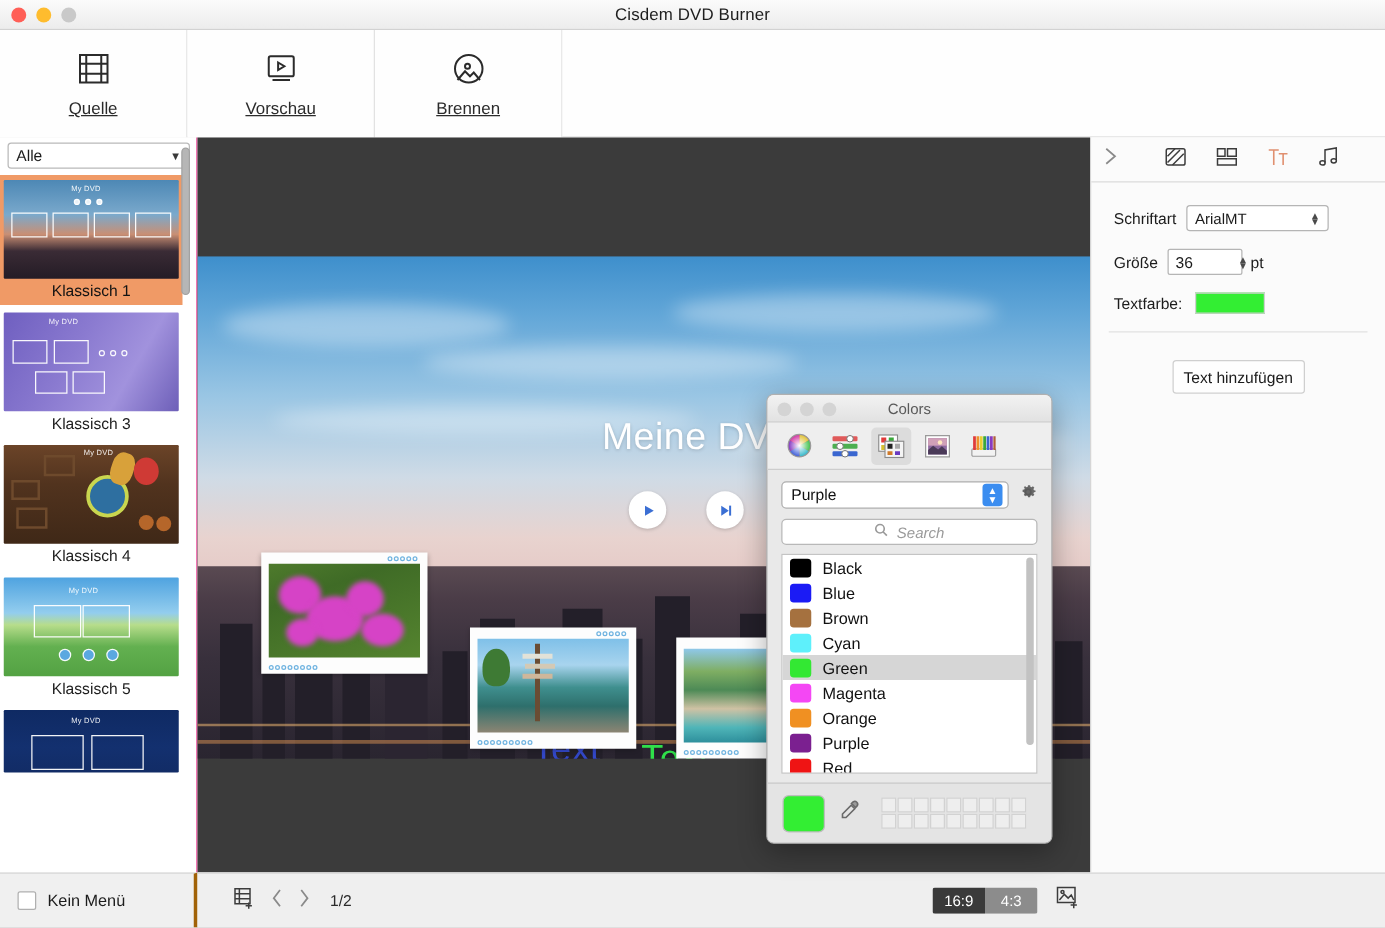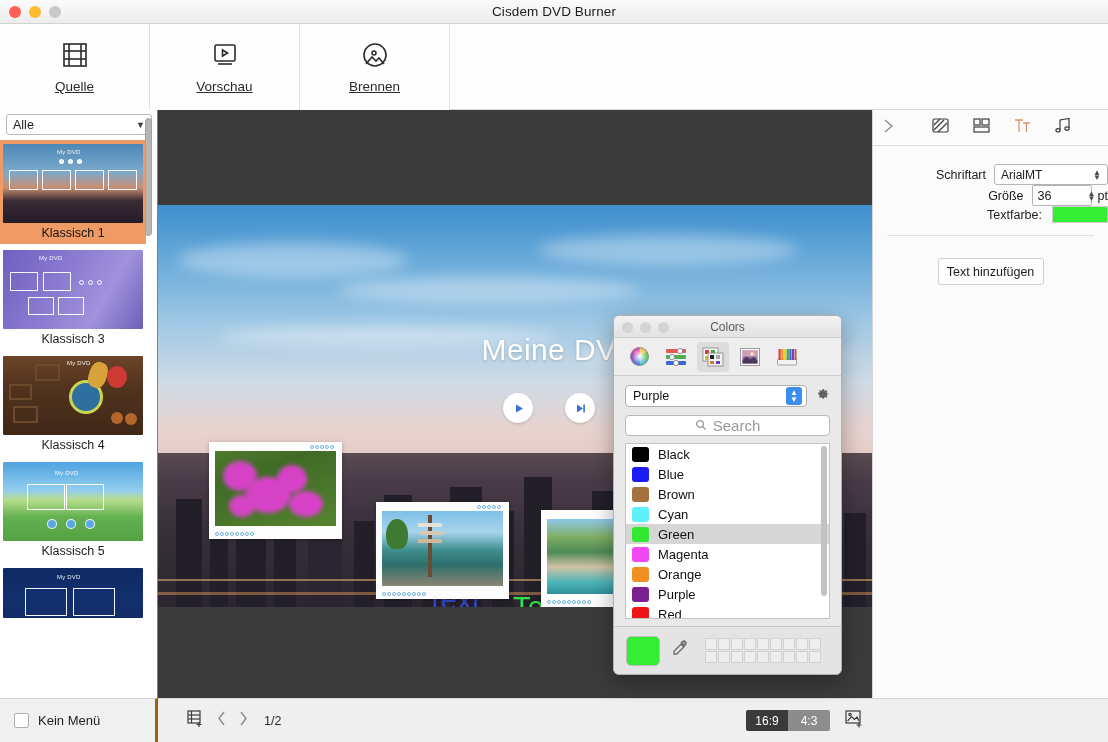--- a/index.html
+++ b/index.html
@@ -168,21 +168,21 @@
   .rpanel {
     position: absolute; left: 872px; top: 110px; width: 236px; height: 588px;
     background: #fbfbfb; border-left: 1px solid #d6d6d6;
   }
   .rp-tabs {
     height: 36px; border-bottom: 1px solid #dcdcdc; background: #fbfbfb;
     display: flex; align-items: center; padding-left: 8px; gap: 22px;
   }
   .rp-tabs .collapse { margin-right: 14px; }
   .rp-body { padding: 18px 0 0 0; }
-  .row { display: flex; align-items: center; padding-left: 18px; justify-content: flex-end; }
+  .row { display: flex; align-items: center; margin-bottom: 14px; padding-left: 18px; }
   .row .rlbl { font-size: 12.5px; color: #1c1c1c; }
   .sel-font {
     margin-left: 8px; width: 114px; height: 21px; background: #fff;
     border: 1px solid #b5b5b5; border-radius: 3px;
     display: flex; align-items: center; padding: 0 6px;
     font-size: 12px; color: #1b1b1b;
   }
   .stepper {
     margin-left: auto; display: flex; flex-direction: column;
     line-height: 5px; font-size: 8px; color: #4a4a4a;
@@ -254,21 +254,21 @@
     margin-left: auto; width: 16px; height: 18px; border-radius: 3px;
     background: #3b8df0; color: #fff; font-size: 8px;
     display: flex; flex-direction: column; align-items: center; justify-content: center;
     line-height: 7px;
   }
   .c-gear { margin-left: 8px; }
   .c-search {
     margin: 8px 11px 0; height: 21px; background: #fff;
     border: 1px solid #b8b8b8; border-radius: 4px;
     display: flex; align-items: center; justify-content: center; gap: 6px;
-    font-size: 15px; color: #9a9a9a;
+    font-size: 12px; color: #9a9a9a; font-style: italic;
   }
   .c-list {
     margin: 7px 11px 0; height: 176px; background: #fff;
     border: 1px solid #c4c4c4; overflow: hidden; position: relative;
   }
   .c-item {
     height: 20px; display: flex; align-items: center; gap: 9px; padding-left: 6px;
     font-size: 13px; color: #111;
   }
   .c-item.on { background: #d6d6d6; }

